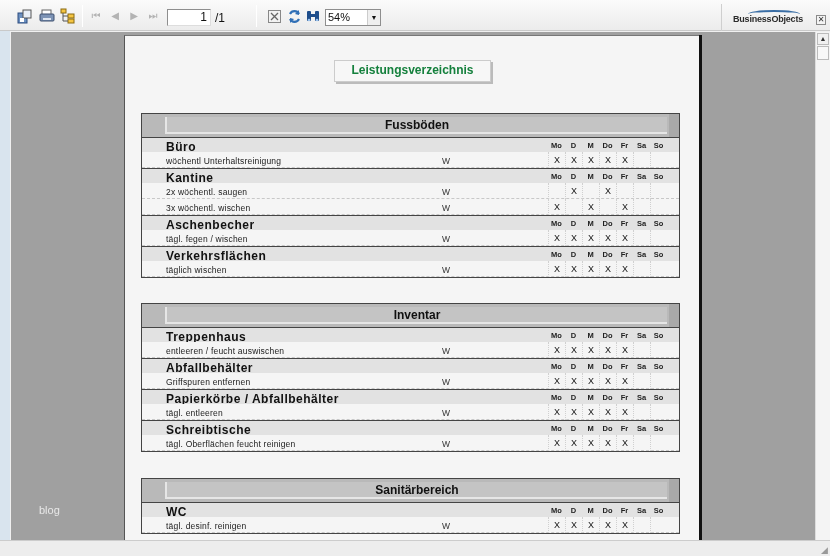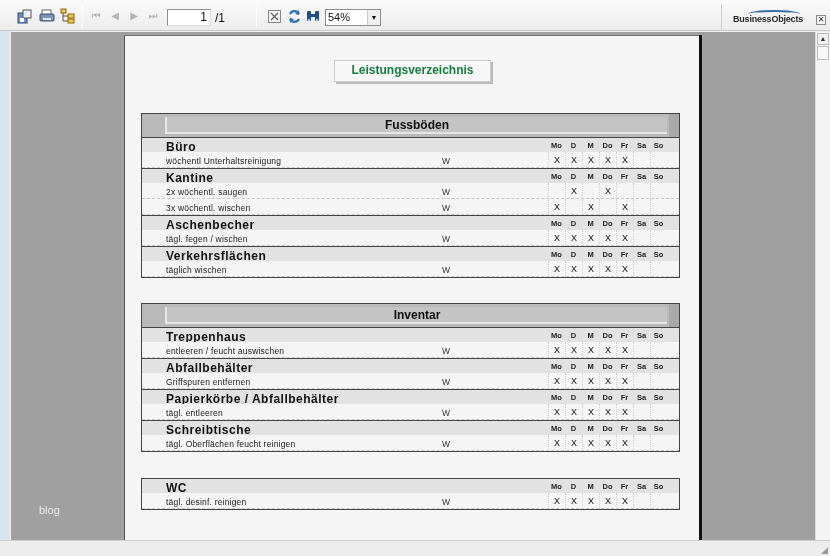--- a/index.html
+++ b/index.html
@@ -356,20 +356,24 @@
               <span class="cell" style="left: 423px;">X</span>
               <span class="cell" style="left: 440px;">X</span>
               <span class="cell" style="left: 457px;">X</span>
               <span class="cell" style="left: 474px;">X</span>
               <span class="cell" style="left: 491px;"></span>
               <span class="cell" style="left: 508px;"></span>
             </div>
           </div>
         </div>
         <div class="section" style="top: 442px;">
+          <div class="sec-head">
+            <div class="sec-head-inner">Sanitärbereich</div>
+            <div class="sec-head-right"></div>
+          </div>
           <div class="group" style="border-top: none;">
             <div class="grp-head">
               <span class="grp-title">WC</span>
               <div class="days">
                 <span class="day" style="left: 0px;">Mo</span>
                 <span class="day" style="left: 17px;">D</span>
                 <span class="day" style="left: 34px;">M</span>
                 <span class="day" style="left: 51px;">Do</span>
                 <span class="day" style="left: 68px;">Fr</span>
                 <span class="day" style="left: 85px;">Sa</span>

